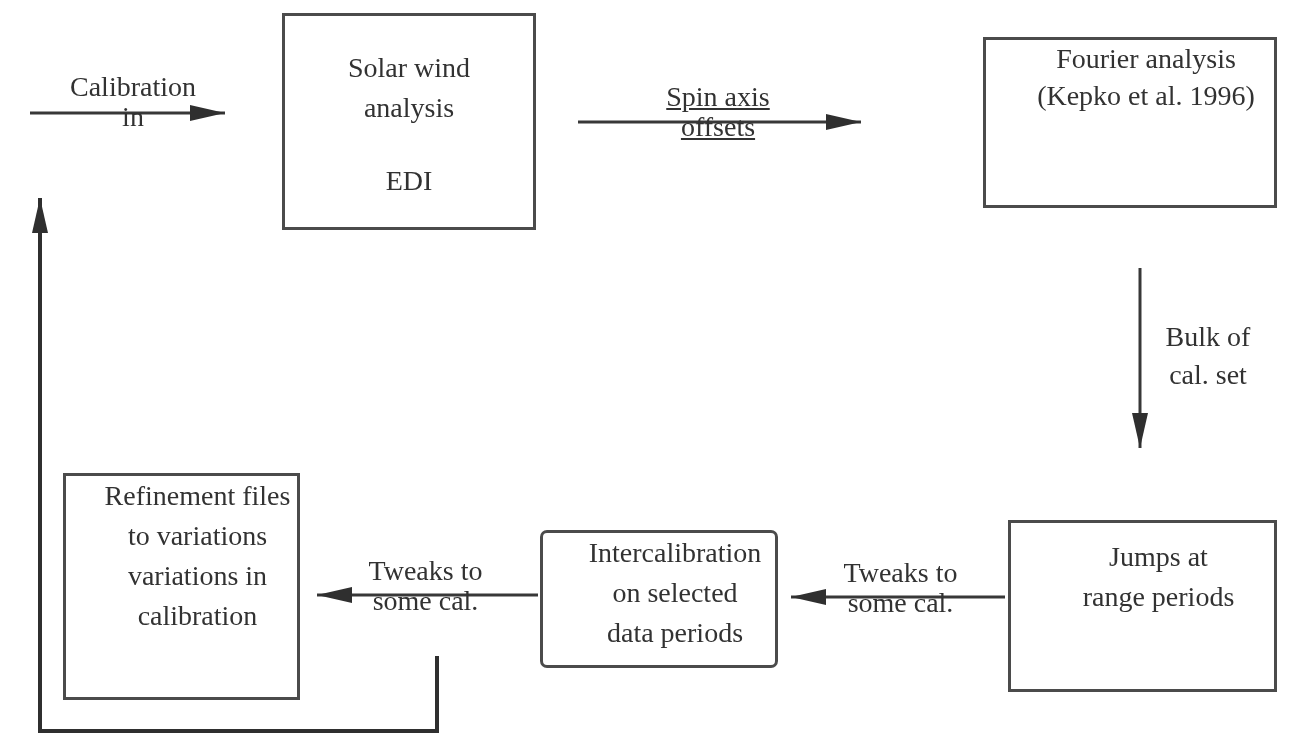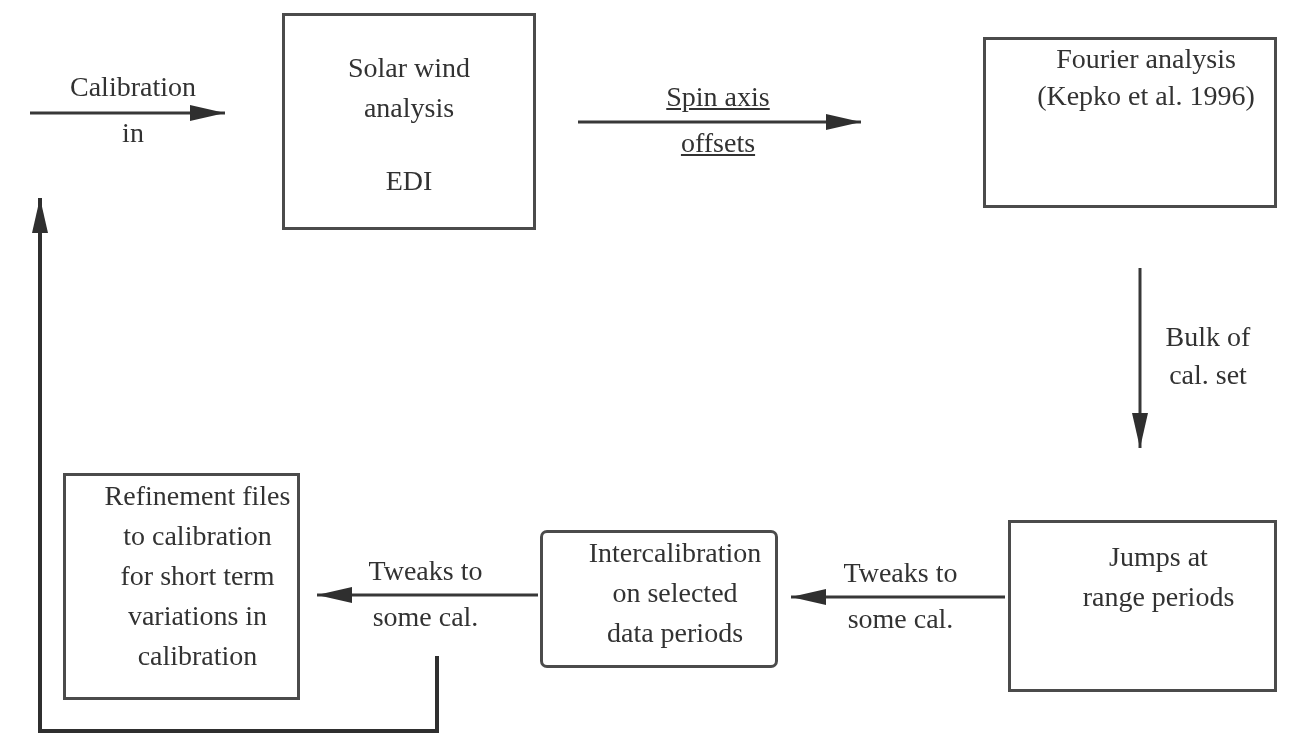--- a/index.html
+++ b/index.html
@@ -43,21 +43,21 @@
   }
   .node-fourier { line-height: 37px; }
   .node-jumps .block { margin-top: 14px; }
   .edge-label {
     position: absolute;
     text-align: center;
     font-size: 28px;
     line-height: 30px;
     white-space: nowrap;
   }
-  .edge-label .gap16 { margin-top: 16px; }
+  .edge-label .gap16 { }
   .edge-label .gap8  { margin-top: 8px; }
 </style>
 </head>
 <body>
 
 <div class="canvas">
 
   <svg class="arrow-layer" width="1308" height="754" viewBox="0 0 1308 754" xmlns="http://www.w3.org/2000/svg">
     <defs>
       <marker id="head" markerUnits="userSpaceOnUse" markerWidth="38" markerHeight="22" refX="35" refY="11" orient="auto">
@@ -93,22 +93,21 @@
   </div>
 
   <div class="node" style="left:540px; top:530px; width:238px; height:138px;border-radius:7px;">
     <div class="nline">Intercalibration</div>
     <div class="nline">on selected</div>
     <div class="nline">data periods</div>
   </div>
 
   <div class="node" style="left:63px; top:473px; width:237px; height:227px;">
     <div class="nline">Refinement files</div>
-    <div class="nline">to calibration</div>
-    <div class="nline">for short term</div>
+    <div class="nline">to variations</div>
     <div class="nline">variations in</div>
     <div class="nline">calibration</div>
   </div>
 
   <div class="edge-label" style="left:40px; top:72px; width:186px;">
     <div>Calibration</div>
     <div class="gap16">in</div>
   </div>
 
   <div class="edge-label" style="left:623px; top:82px; width:190px;text-decoration:underline;">

